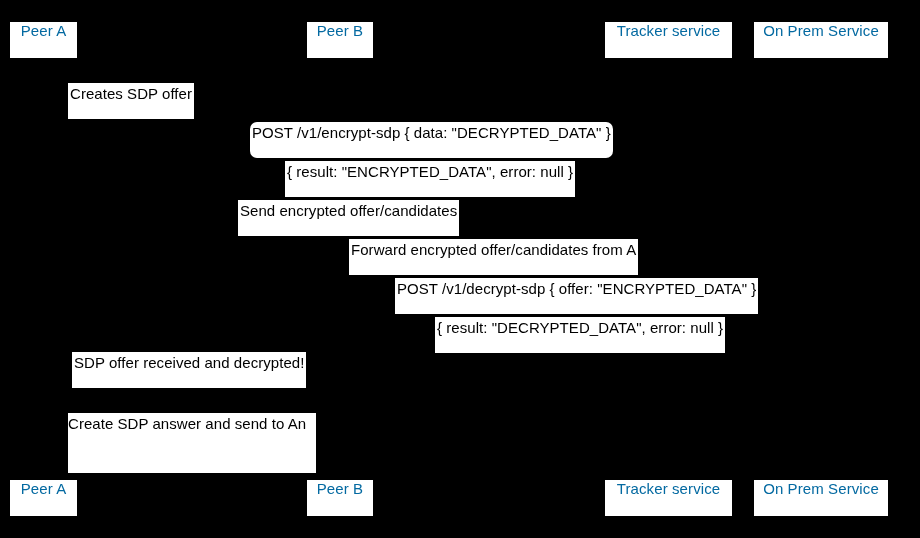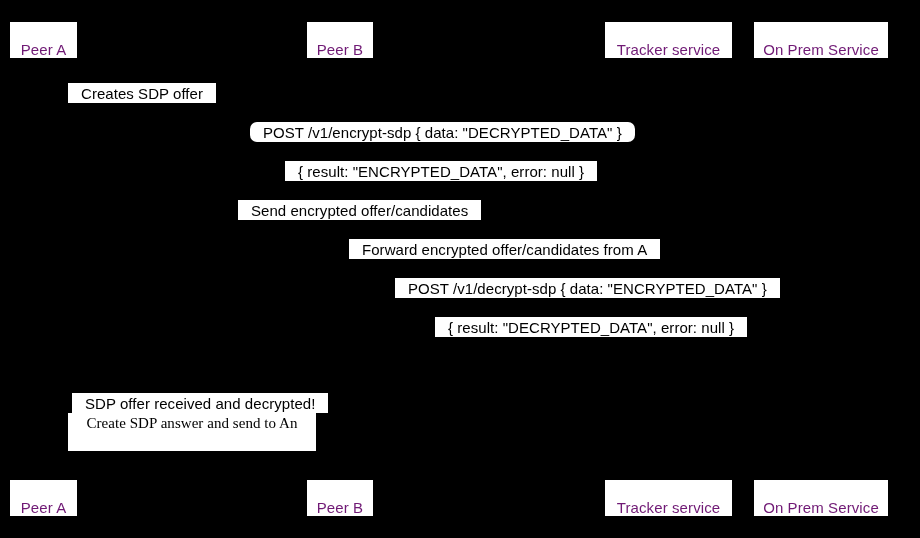--- a/index.html
+++ b/index.html
@@ -12,55 +12,53 @@
     width: 920px;
     height: 538px;
     background: #000000;
     overflow: hidden;
     font-family: "Liberation Sans", sans-serif;
     -webkit-font-smoothing: antialiased;
   }
   .participant {
     position: absolute;
     background: #ffffff;
-    color: #701a75;
+    color: #0369a1;
     border: 1px solid #ffffff;
     box-sizing: border-box;
     font-size: 15px;
     line-height: 1;
     display: flex;
-    align-items: flex-end;
+    align-items: flex-start;
     justify-content: center;
     height: 36px;
     white-space: nowrap;
     letter-spacing: 0.1px;
   }
   .lifeline {
     position: absolute;
     width: 1px;
     background: #000000;
   }
   .msg-label {
     position: absolute;
     background: #ffffff;
     color: #000000;
     font-size: 15px;
     line-height: 21px;
-    height: 20px;
+    height: 36px;
     white-space: nowrap;
     box-sizing: border-box;
-    padding: 0 13px;
+    padding: 0 2px;
     letter-spacing: 0.05px;
   }
   .msg-label.two-line {
-    height: 38px;
+    height: 60px;
     line-height: 21px;
-    text-align: center;
     white-space: normal;
-    font-family: Liberation Serif, serif;
   }
   .msg-arrow {
     position: absolute;
     height: 1px;
     background: #000000;
   }
 </style>
 </head>
 <body>
 
@@ -97,25 +95,25 @@
   <div class="msg-label" style="left:68px; top:83px;">Creates SDP offer</div>
 
   <div class="msg-label" style="left:250px; top:122px;border-radius:7px;">POST /v1/encrypt-sdp { data: "DECRYPTED_DATA" }</div>
 
   <div class="msg-label" style="left:285px; top:161px;">{ result: "ENCRYPTED_DATA", error: null }</div>
 
   <div class="msg-label" style="left:349px; top:239px;">Forward encrypted offer/candidates from A</div>
 
   <div class="msg-label" style="left:238px; top:200px;">Send encrypted offer/candidates</div>
 
-  <div class="msg-label" style="left:395px; top:278px;">POST /v1/decrypt-sdp { data: "ENCRYPTED_DATA" }</div>
+  <div class="msg-label" style="left:395px; top:278px;">POST /v1/decrypt-sdp { offer: "ENCRYPTED_DATA" }</div>
 
   <div class="msg-label" style="left:435px; top:317px;">{ result: "DECRYPTED_DATA", error: null }</div>
 
-  <div class="msg-label" style="left:72px; top:352px;margin-top:41px;">SDP offer received and decrypted!</div>
+  <div class="msg-label" style="left:72px; top:352px;">SDP offer received and decrypted!</div>
 
   <div class="msg-label two-line" style="left:68px; top:413px; width:248px; padding:0;">
     <div>Create SDP answer and send to An</div>
   </div>
 
   <div class="participant" style="left:10px; top:480px; width:67px;">
     <span>Peer A</span>
   </div>
   <div class="participant" style="left:307px; top:480px; width:66px;">
     <span>Peer B</span>

